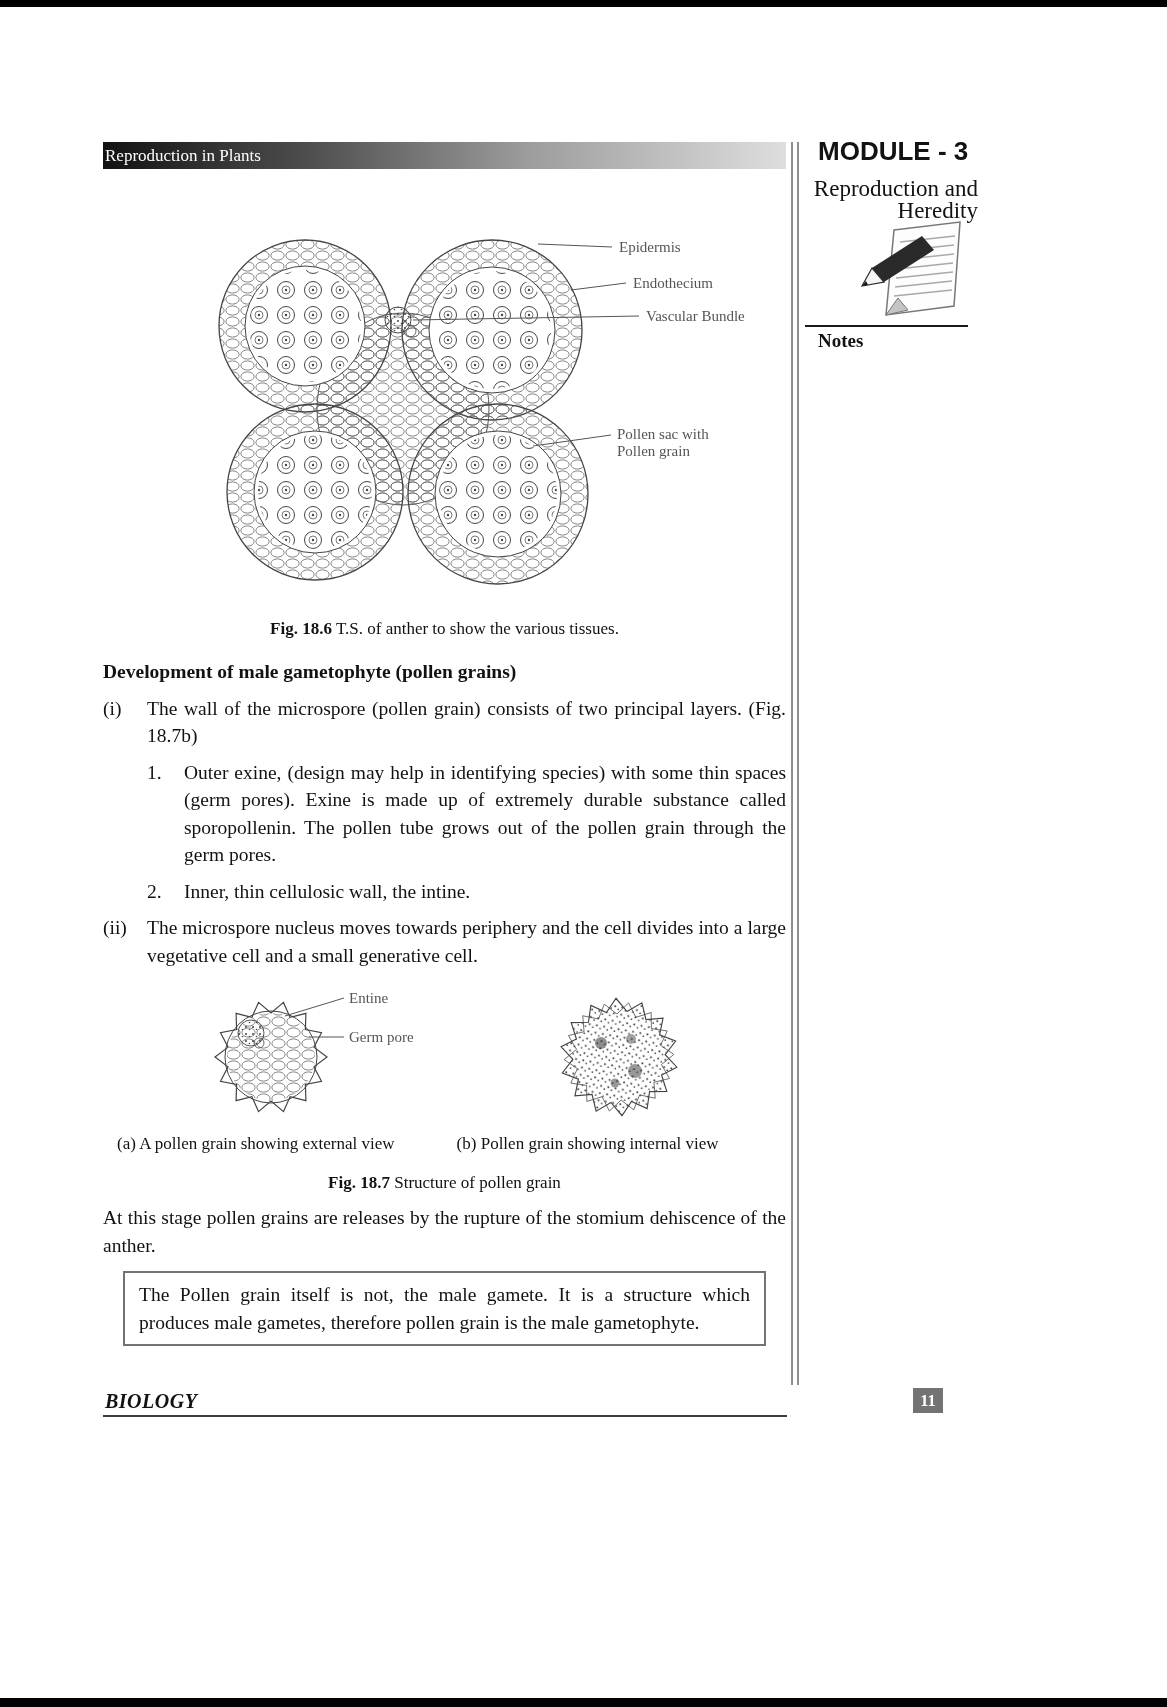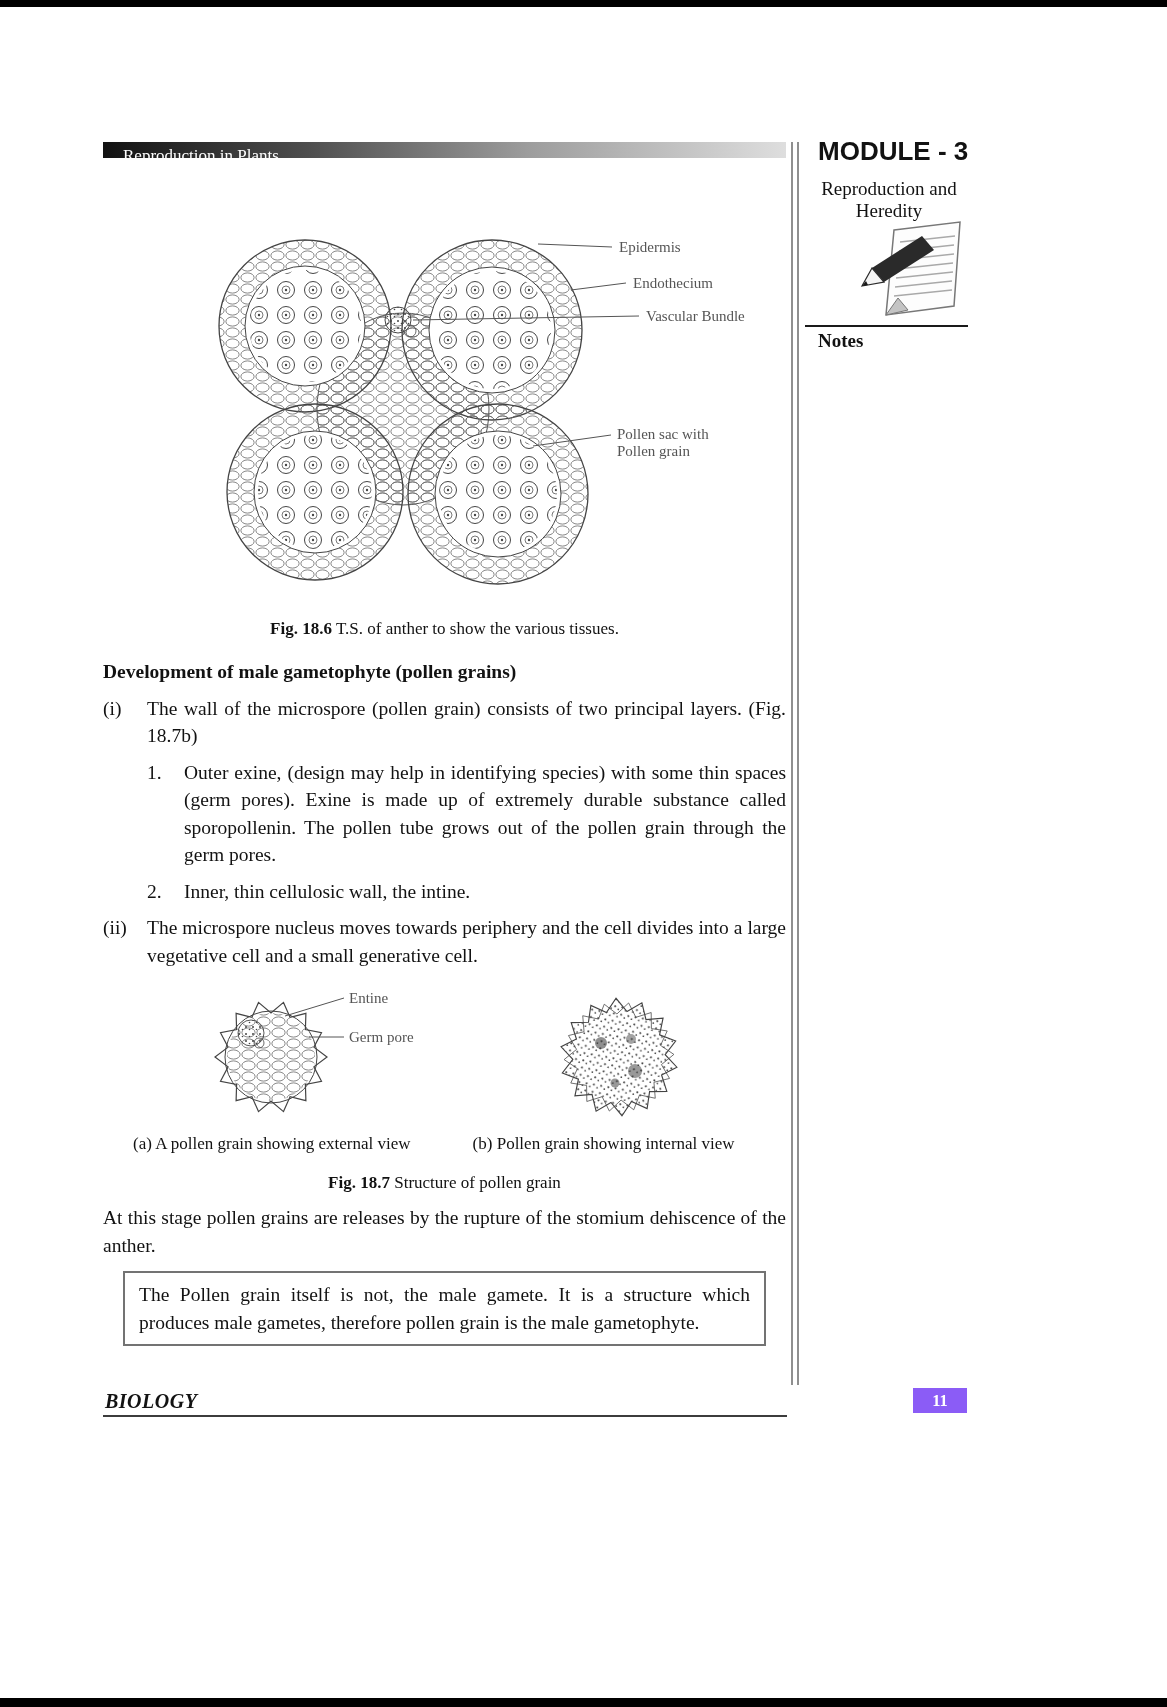--- a/index.html
+++ b/index.html
@@ -6,37 +6,37 @@
   html,body { background:#ffffff; }
   .page {
     position:relative; width:1167px; height:1707px; background:#ffffff;
     font-family:"Liberation Serif", serif; color:#121212; overflow:hidden;
   }
   .scan-bar { position:absolute; left:0; width:100%; background:#000; }
   .scan-bar.top { top:0; height:7px; }
   .scan-bar.bottom { bottom:0; height:9px; }
 
   .header-bar {
-    position:absolute; left:103px; top:142px; width:683px; height:16px;
+    position:absolute; left:103px; top:142px; width:683px; height:27px;
     background:linear-gradient(90deg,#121212 0%,#4e4e4e 30%,#9c9c9c 62%,#dedede 100%);
-    color:#fff; font-size:17px; line-height:27px; padding-left:20px;
+    color:#fff; font-size:17px; line-height:27px; padding-left:2px;
   }
 
   .vrule {
     position:absolute; left:791px; top:142px; height:1243px; width:8px;
     border-left:2px solid #8f8f8f; border-right:2px solid #8f8f8f;
   }
 
   .module-title {
     position:absolute; left:818px; top:136px;
     font-family:"Liberation Sans", sans-serif; font-weight:bold; font-size:26px;
   }
   .module-sub {
     position:absolute; left:800px; top:178px; width:178px;
-    text-align:center; font-size:19px; line-height:22px;
+    text-align:right; font-size:23px; line-height:22px;
   }
   .notes-icon { position:absolute; left:856px; top:218px; }
   .notes-rule { position:absolute; left:805px; top:325px; width:163px; height:2px; background:#1a1a1a; }
   .notes-label { position:absolute; left:818px; top:330px; font-weight:bold; font-size:19px; }
 
   .content {
     position:absolute; left:103px; top:170px; width:683px;
     font-size:19.5px; line-height:27.5px; text-align:justify;
   }
   .anther-svg { display:block; margin:58px 0 0 62px; }
@@ -49,31 +49,31 @@
   .li { display:flex; margin-top:9px; }
   .li .marker { flex:none; }
   .li.level1 .marker { width:44px; }
   .li.level2 { margin-left:44px; }
   .li.level2 .marker { width:37px; }
   .li .li-text { flex:1; text-align:justify; }
 
   .fig187 { margin-top:14px; }
   .fig187-row { display:flex; padding-left:78px; gap:88px; align-items:flex-end; }
   .fig187-captions { display:flex; font-size:17px; line-height:22px; margin-top:4px; }
-  .cap-a { margin-left:30px; }
+  .cap-a { margin-left:14px; }
   .cap-b { margin-left:62px; }
   .fig187 .caption { margin-top:17px; }
 
   .note-box { border:2px solid #737373; margin:12px 20px 0 20px; padding:8px 14px; }
 
   .footer-rule { position:absolute; left:103px; top:1415px; width:684px; height:2px; background:#3c3c3c; }
   .footer-subject { position:absolute; left:105px; top:1390px; font-weight:bold; font-style:italic; font-size:20px; letter-spacing:.5px; }
   .page-num {
-    position:absolute; left:913px; top:1388px; width:54px; height:25px;
-    background:#8b5cf6; color:#fff; font-weight:bold; font-size:16.5px;
+    position:absolute; left:913px; top:1388px; width:30px; height:25px;
+    background:#737373; color:#fff; font-weight:bold; font-size:16.5px;
     text-align:center; line-height:25px;
   }
 </style>
 </head>
 <body>
 
 <div class="page">
 
   <div class="scan-bar top"></div>
   <div class="scan-bar bottom"></div>

